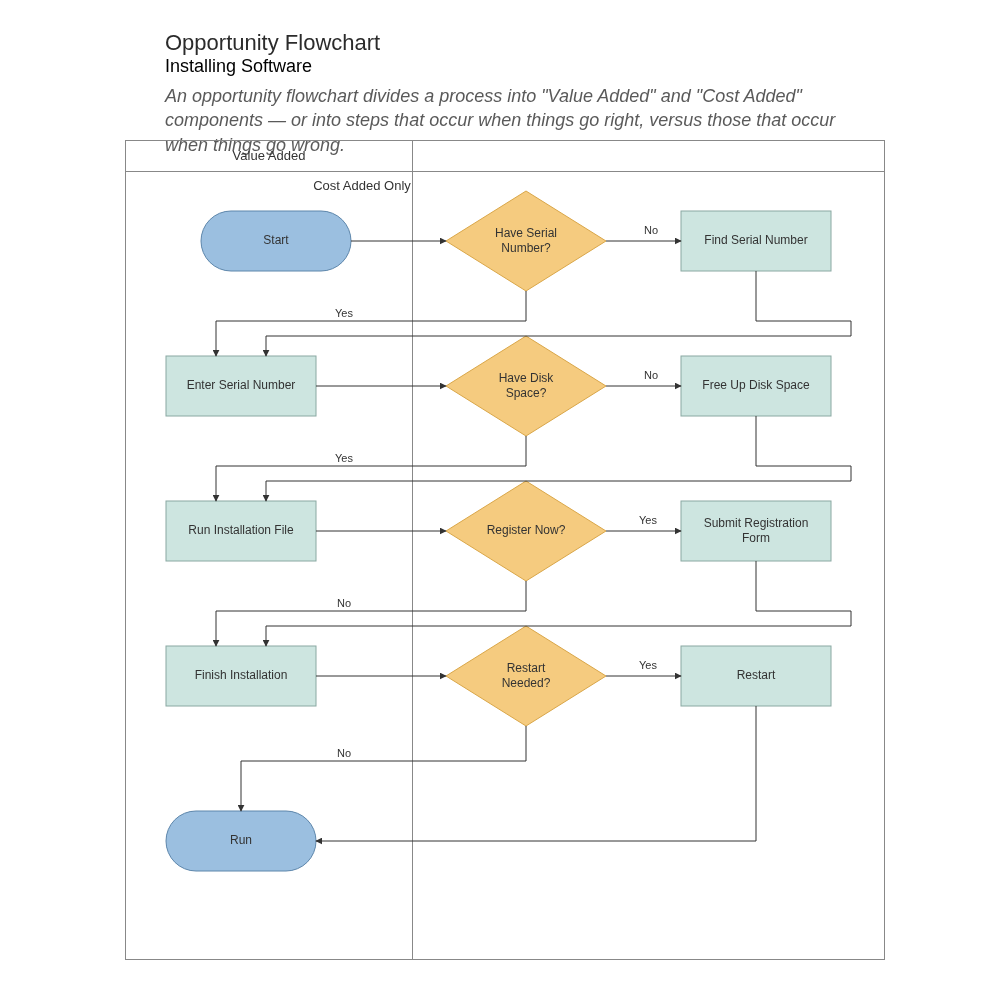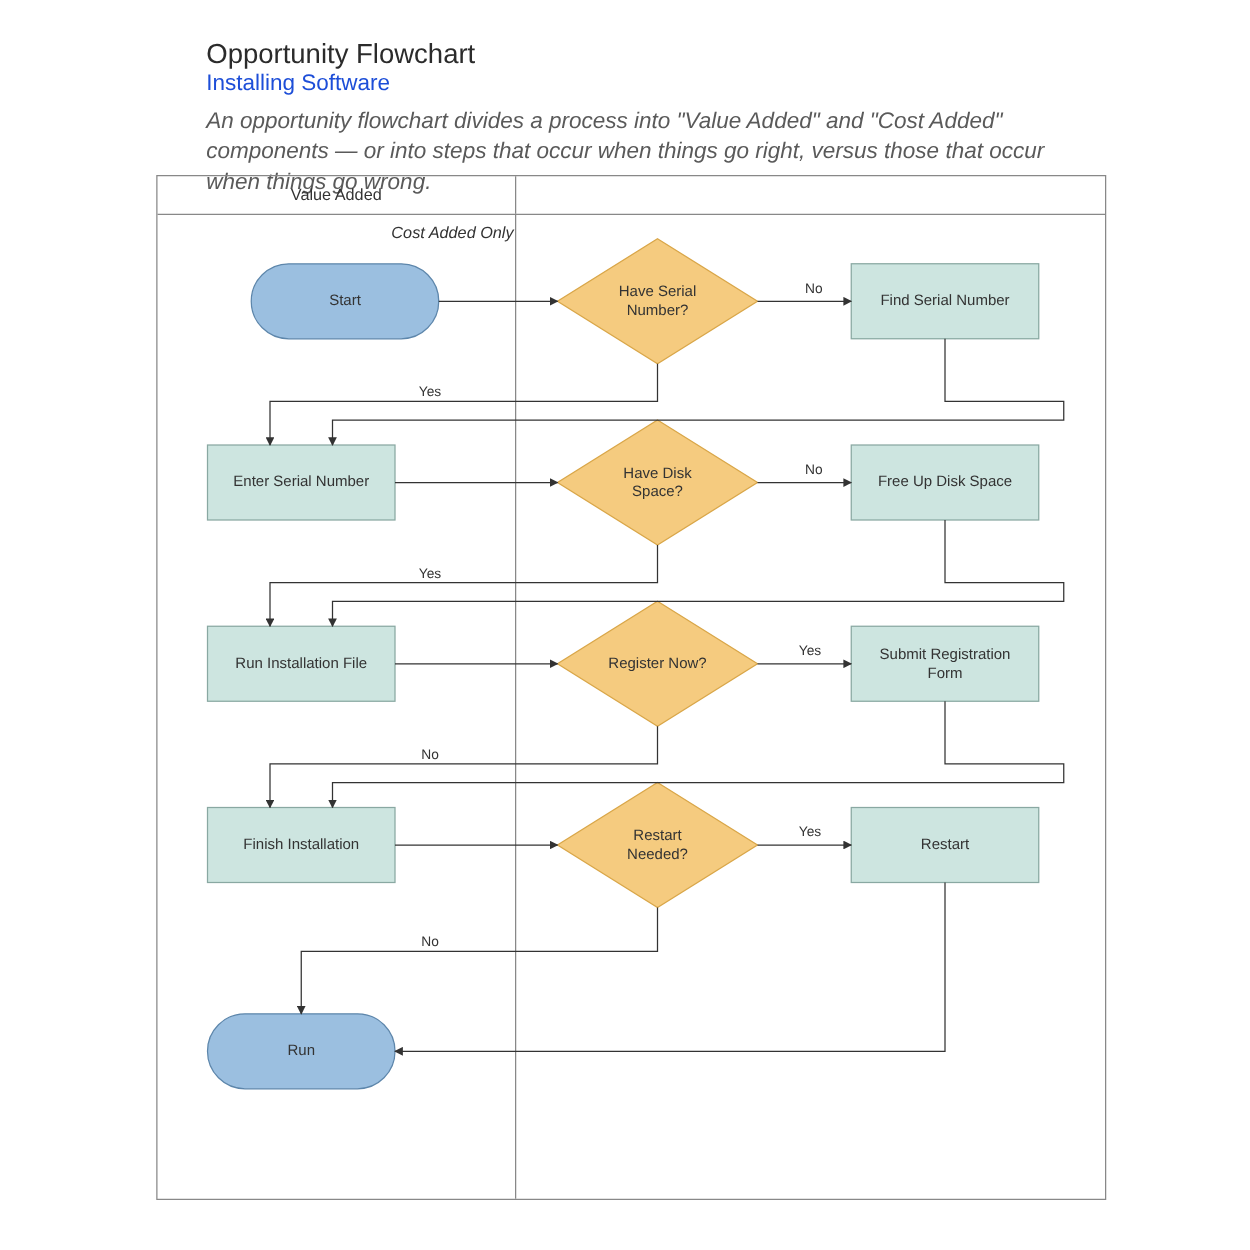--- a/index.html
+++ b/index.html
@@ -22,21 +22,21 @@
     top: 30px;
     font-size: 22px;
     color: #2b2b2b;
     font-weight: 400;
   }
   .subtitle {
     position: absolute;
     left: 165px;
     top: 56px;
     font-size: 18px;
-    color: #1d4ed8;
+    color: #000000;
     font-weight: 400;
   }
   .description {
     position: absolute;
     left: 165px;
     top: 84px;
     width: 680px;
     font-size: 18px;
     font-style: italic;
     color: #5a5a5a;
@@ -61,21 +61,21 @@
   }
   .chart .header-cell {
     flex: 0 0 auto;
     height: 30px;
     line-height: 30px;
     text-align: center;
     font-size: 13px;
     color: #333;
   }
   .chart .header-cell.left { width: 286px; border-right: 1px solid #888; }
-  .chart .header-cell.right { width: 472px; font-style: italic; }
+  .chart .header-cell.right { width: 472px; }
   .chart .lane-divider {
     position: absolute;
     left: 286px;
     top: 30px;
     bottom: 0;
     width: 0;
     border-left: 1px solid #888;
   }
   svg.canvas {
     position: absolute;

